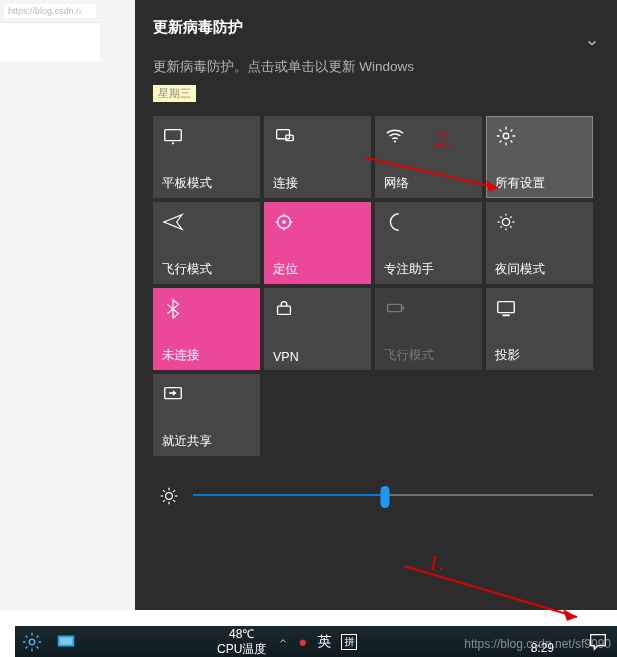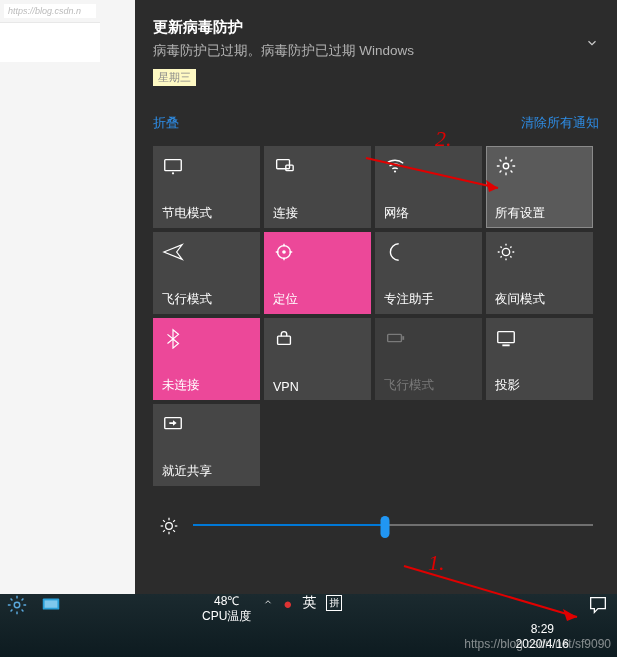--- a/index.html
+++ b/index.html
@@ -4,39 +4,38 @@
 <style>
   * { margin: 0; padding: 0; box-sizing: border-box; }
   body {
     width: 617px; height: 657px;
     font-family: "Microsoft YaHei", "Segoe UI", sans-serif;
     background: #fff; position: relative; overflow: hidden;
   }
   .browser-bg {
     position: absolute; left: 0; top: 0; width: 135px; height: 610px;
     background: #f5f5f5;
-    font-style: italic;
   }
   .browser-url {
     position: absolute; left: 4px; top: 4px;
     font-size: 9px; color: #bbb; background: #fff;
     padding: 2px 4px; width: 92px; overflow: hidden;
   }
   .browser-white {
     position: absolute; left: 0; top: 22px; width: 100px; height: 40px;
     background: #fff; border-top: 1px solid #e8e8e8;
   }
   .action-center {
     position: absolute; left: 135px; top: 0; right: 0; bottom: 47px;
     background: #2c2c2c; color: #fff;
     padding: 18px 18px 0 18px;
     display: flex; flex-direction: column;
   }
   .notif { position: relative; }
-  .notif-title { font-size: 15px; font-weight: 600; margin-bottom: 4px; }
+  .notif-title { font-size: 15px; font-weight: 600; margin-bottom: 20px; }
   .notif-body { font-size: 13.5px; color: #b3b3b3; line-height: 1.5; }
   .notif-chev {
     position: absolute; right: 0; top: 18px;
     width: 14px; height: 14px; cursor: pointer;
   }
   .notif-date {
     font-size: 11px; color: #8a8a8a; background: #fef9c3;
     display: inline-block; padding: 1px 5px; margin-top: 8px;
   }
   .link-row {
@@ -80,23 +79,23 @@
   .slider-fill {
     position: absolute; left: 0; top: 10px; height: 2px;
     background: #0078d7; width: 48%;
   }
   .slider-thumb {
     position: absolute; left: 48%; top: 2px;
     width: 9px; height: 22px; border-radius: 5px;
     background: #2196f3; transform: translateX(-50%);
   }
   .taskbar {
-    position: absolute; left: 0; right: 0; bottom: 0; height: 63px;
+    position: absolute; left: 15px; right: 0; bottom: 0; height: 31px;
     background: linear-gradient(#1b2a2f, #0d1b20);
-    display: flex; align-items: flex-start; color: #fff; font-size: 12px;
+    display: flex; align-items: center; color: #fff; font-size: 12px;
   }
   .tb-left { display: flex; align-items: center; gap: 12px; padding-left: 6px; }
   .tb-icon { width: 22px; height: 22px; }
   .tb-temp { margin-left: 140px; text-align: center; line-height: 1.25; }
   .tb-tray { margin-left: 12px; display: flex; align-items: center; gap: 10px; }
   .tb-clock { margin-left: auto; padding-right: 12px; text-align: center; line-height: 1.25; position: relative; margin-top: 28px; }
   .tb-actioncenter { width: 22px; height: 22px; margin-left: 6px; margin-right: 8px; cursor: pointer; }
   .chevup { width: 10px; height: 10px; }
   
   .anno { position: absolute; pointer-events: none; }
@@ -117,40 +116,36 @@
 
 <div class="browser-bg">
   <div class="browser-url">https://blog.csdn.n</div>
   <div class="browser-white"></div>
 </div>
 
 <div class="action-center">
 
   <div class="notif">
     <div class="notif-title">更新病毒防护</div>
-    <div class="notif-body">病毒防护已过期。病毒防护已过期 Windows</div>
+    <div class="notif-body">更新病毒防护。点击或单击以更新 Windows</div>
     <span class="notif-chev">
       <svg viewBox="0 0 24 24" width="14" height="14">
           <path d="M6 9l6 6 6-6" stroke="#ccc" stroke-width="2" fill="none"></path>
         </svg>
     </span>
     <div class="notif-date">星期三</div>
   </div>
 
-  <div class="link-row">
-    <span>折叠</span>
-    <span>清除所有通知</span>
-  </div>
 
   <div class="tiles" id="tiles-grid">
       <div class="tile">
         <span class="tile-icon"><svg viewBox="0 0 24 24" width="22" height="22">
             <use href="#i-tablet-icon"></use>
           </svg></span>
-        <span class="tile-label">节电模式</span>
+        <span class="tile-label">平板模式</span>
       </div>
       <div class="tile">
         <span class="tile-icon"><svg viewBox="0 0 24 24" width="22" height="22">
             <use href="#i-connect-icon"></use>
           </svg></span>
         <span class="tile-label">连接</span>
       </div>
       <div class="tile">
         <span class="tile-icon"><svg viewBox="0 0 24 24" width="22" height="22">
             <use href="#i-wifi-icon"></use>

